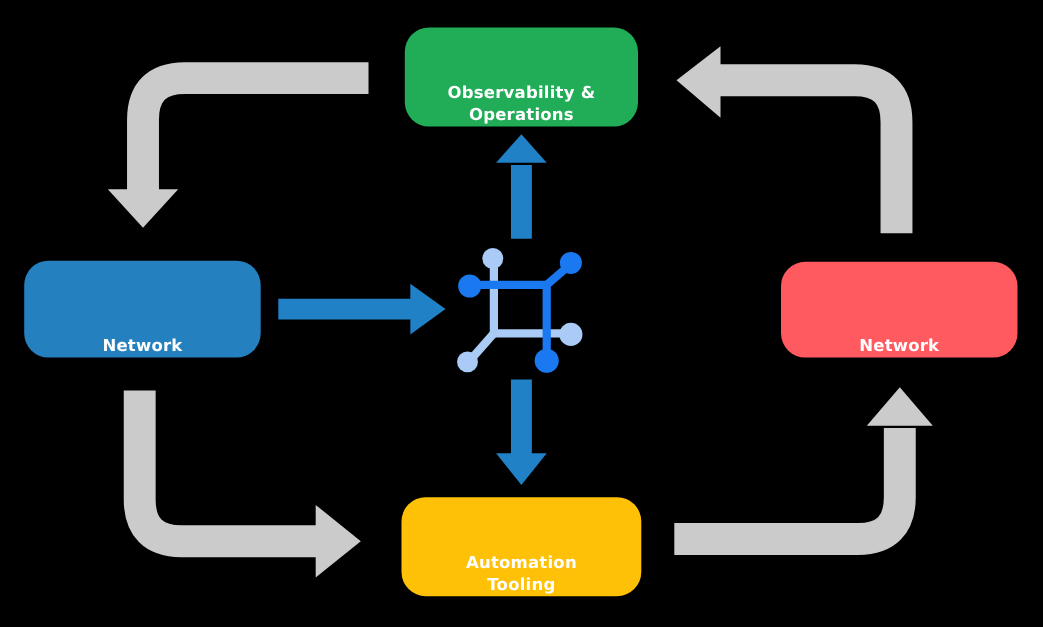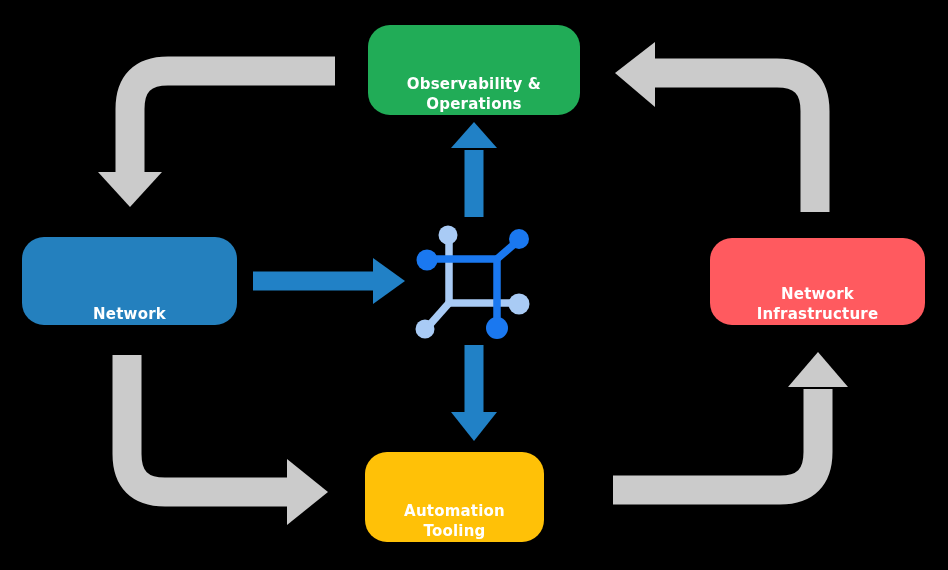--- a/index.html
+++ b/index.html
@@ -38,21 +38,21 @@
     justify-content: center;
     text-align: center;
     font-size: 15px;
     font-weight: 600;
     line-height: 1.38;
     letter-spacing: 0.2px;
   }
   #box-top    { left: 368px; top: 25px;  width: 212px; height: 90px; background: var(--box-green); }
   #box-left   { left: 22px;  top: 237px; width: 215px; height: 88px; background: var(--box-blue); }
   #box-right  { left: 710px; top: 238px; width: 215px; height: 87px; background: var(--box-red); }
-  #box-bottom { left: 365px; top: 452px; width: 179px; height: 90px; background: var(--box-yellow); }
+  #box-bottom { left: 365px; top: 452px; width: 218px; height: 90px; background: var(--box-yellow); }
 </style>
 </head>
 <body>
 
 <div class="stage">
 
   <svg class="layer" viewBox="0 0 948 570" aria-hidden="true">
 
     <g>
       <path class="arrow-gray-stroke" d="M335 71 L168 71 Q130 71 130 109 L130 174"></path>
@@ -116,21 +116,20 @@
 
   <div class="box" id="box-left">
     <div>
       <span>Network</span><br>
     </div>
   </div>
 
   <div class="box" id="box-right">
     <div>
       <span>Network</span><br>
-      <span>Infrastructure</span>
     </div>
   </div>
 
   <div class="box" id="box-bottom">
     <div>
       <span>Automation</span><br>
       <span>Tooling</span>
     </div>
   </div>
 

